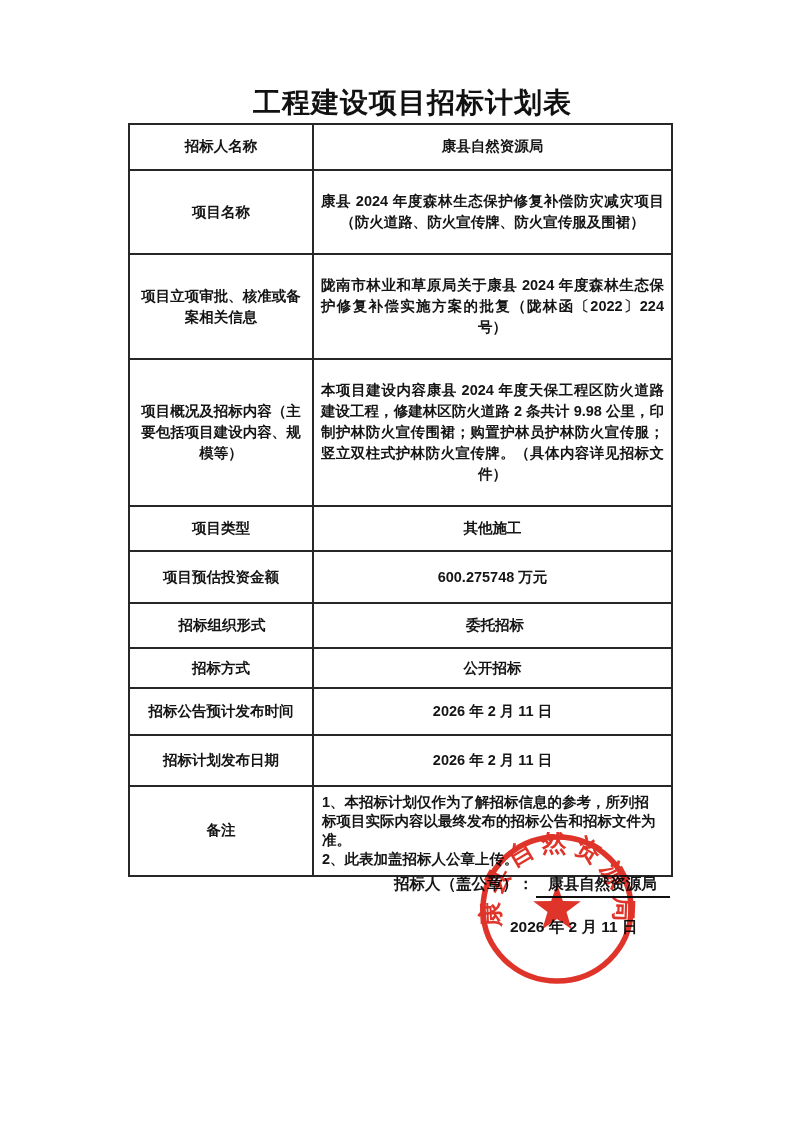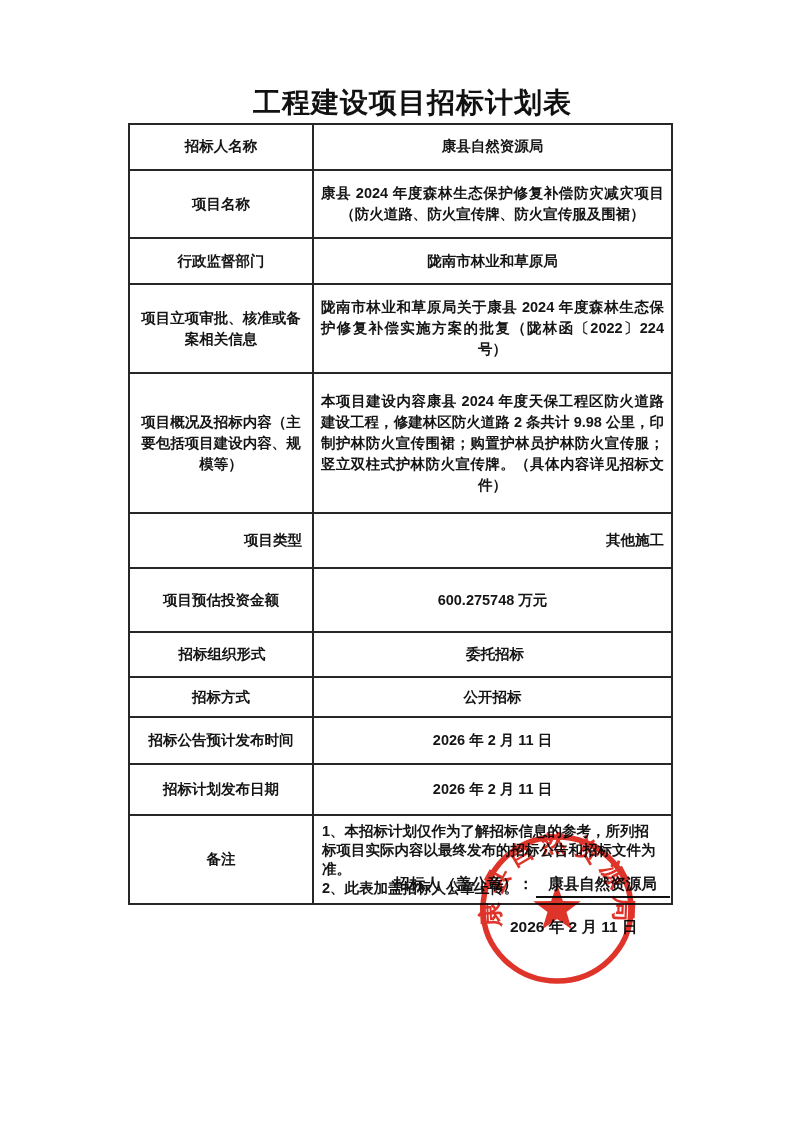--- a/index.html
+++ b/index.html
@@ -42,37 +42,37 @@
     padding: 4px 10px;
   }
   td.value-cell {
     width: 359px;
     text-align: center;
     padding: 4px 7px;
   }
   td.value-cell.v-just {
     text-align: justify;
     text-align-last: center;
-    padding: 12px 7px;
+    padding: 20px 7px;
   }
   td.value-cell.v-left {
     text-align: left;
     text-align-last: left;
     white-space: pre-line;
     padding: 6px 8px;
     line-height: 1.3;
     margin-top: 12px;
   }
   tr.r1  td { height: 46px; }
   tr.r2  td { height: 57px; }
   tr.r3  td { height: 46px; }
   tr.r4  td { height: 55px; }
   tr.r5  td { height: 140px; }
-  tr.r6  td { height: 55px; text-align: right; }
-  tr.r7  td { height: 64px; }
+  tr.r6  td { height: 45px; }
+  tr.r7  td { height: 52px; }
   tr.r8  td { height: 45px; padding-left: 12px; }
   tr.r9  td { height: 40px; }
   tr.r10 td { height: 47px; }
   tr.r11 td { height: 51px; margin-left: 12px; }
   tr.r12 td { height: 80px; }
 
   .sig-line {
     position: absolute;
     left: 394px; top: 874px;
     font-size: 15.5px;
@@ -117,24 +117,20 @@
 <table class="bid-table">
   <tbody>
     <tr class="r1">
       <td class="label-cell">招标人名称</td>
       <td class="value-cell">康县自然资源局</td>
     </tr>
     <tr class="r2">
       <td class="label-cell">项目名称</td>
       <td class="value-cell v-just">康县 2024 年度森林生态保护修复补偿防灾减灾项目（防火道路、防火宣传牌、防火宣传服及围裙）</td>
     </tr>
-    <tr class="r3">
-      <td class="label-cell">行政监督部门</td>
-      <td class="value-cell">陇南市林业和草原局</td>
-    </tr>
     <tr class="r4">
       <td class="label-cell">项目立项审批、核准或备案相关信息</td>
       <td class="value-cell v-just">陇南市林业和草原局关于康县 2024 年度森林生态保护修复补偿实施方案的批复（陇林函〔2022〕224 号）</td>
     </tr>
     <tr class="r5">
       <td class="label-cell">项目概况及招标内容（主要包括项目建设内容、规模等）</td>
       <td class="value-cell v-just">本项目建设内容康县 2024 年度天保工程区防火道路建设工程，修建林区防火道路 2 条共计 9.98 公里，印制护林防火宣传围裙；购置护林员护林防火宣传服；竖立双柱式护林防火宣传牌。（具体内容详见招标文件）</td>
     </tr>
     <tr class="r6">
       <td class="label-cell">项目类型</td>

